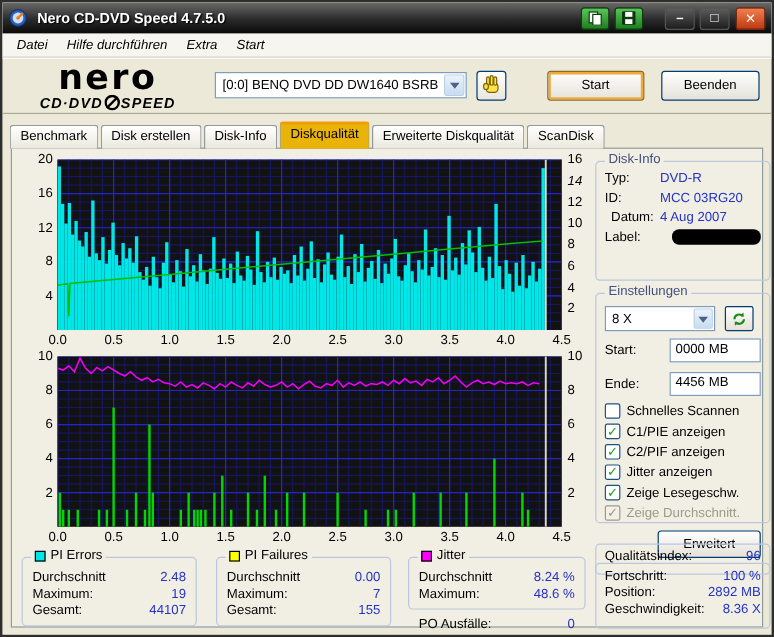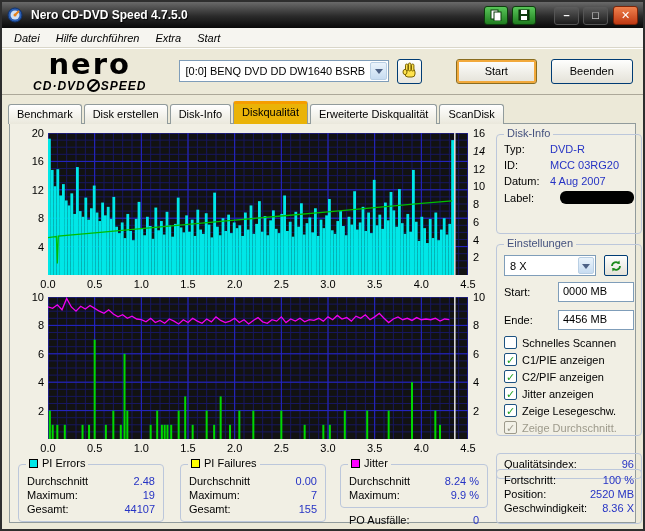--- a/index.html
+++ b/index.html
@@ -564,21 +564,21 @@
         <span class="gtitle">Disk-Info</span>
         <div class="grow">
           <span class="glabel" style="width: 46px;">Typ:</span>
           <span class="gvalue" style="margin-left: 0px;">DVD-R</span>
         </div>
         <div class="grow">
           <span class="glabel" style="width: 46px;">ID:</span>
           <span class="gvalue" style="margin-left: 0px;">MCC 03RG20</span>
         </div>
         <div class="grow">
-          <span class="glabel" style="width: 46px;">Datum:</span>
+          <span class="glabel" style="width: 46px; text-align: center;">Datum:</span>
           <span class="gvalue" style="margin-left: 0px;">4 Aug 2007</span>
         </div>
         <div class="grow">
           <span class="glabel" style="width: 46px;">Label:</span>
           <span class="redacted"></span>
         </div>
       </div>
       <div class="gbox" style="left: 486px; top: 120px; width: 146px; height: 192px; padding-top: 8px;">
         <span class="gtitle">Einstellungen</span>
         <div class="grow">
@@ -620,35 +620,38 @@
           <span>Jitter anzeigen</span>
         </div>
         <div class="cbrow">
           <span class="cbox">✓</span>
           <span>Zeige Lesegeschw.</span>
         </div>
         <div class="cbrow disabled">
           <span class="cbox">✓</span>
           <span>Zeige Durchschnitt.</span>
         </div>
+        <div class="grow" style="justify-content: flex-end; padding-top: 6px;">
+          <button class="push-btn" style="height: 23px; width: 86px; padding: 0px;">Erweitert</button>
+        </div>
       </div>
       <div class="gbox" style="left: 486px; top: 313px; width: 146px; height: 26px; padding-top: 2px; margin-top: 16px;">
         <div class="grow">
           <span class="glabel">Qualitätsindex:</span>
           <span class="gvalue">96</span>
         </div>
       </div>
       <div class="gbox" style="left: 486px; top: 345px; width: 146px; height: 55px; padding-top: 3px;">
         <div class="grow" style="padding: 1px 7px;">
           <span class="glabel">Fortschritt:</span>
           <span class="gvalue">100 %</span>
         </div>
         <div class="grow" style="padding: 1px 7px;">
           <span class="glabel">Position:</span>
-          <span class="gvalue">2520 MB</span>
+          <span class="gvalue">2892 MB</span>
         </div>
         <div class="grow" style="padding: 1px 7px;">
           <span class="glabel">Geschwindigkeit:</span>
           <span class="gvalue">8.36 X</span>
         </div>
       </div>
       <div class="statbox" style="position: absolute; left: 8px; top: 340px; width: 146px; height: 58px;">
         <span class="stitle">
           <span class="chip" style="background: rgb(0, 231, 231);"></span>
           <span>PI Errors</span>
@@ -688,21 +691,21 @@
         <span class="stitle">
           <span class="chip" style="background: rgb(255, 0, 255);"></span>
           <span>Jitter</span>
         </span>
         <div class="srow">
           <span>Durchschnitt</span>
           <span class="sv">8.24 %</span>
         </div>
         <div class="srow">
           <span>Maximum:</span>
-          <span class="sv">9.9 %</span>
+          <span class="sv">48.6 %</span>
         </div>
       </div>
       <div class="porow" style="position: absolute; left: 330px; top: 388px; width: 148px;">
         <span>PO Ausfälle:</span>
         <span class="sv">0</span>
       </div>
     </div>
 
 </div>
 

